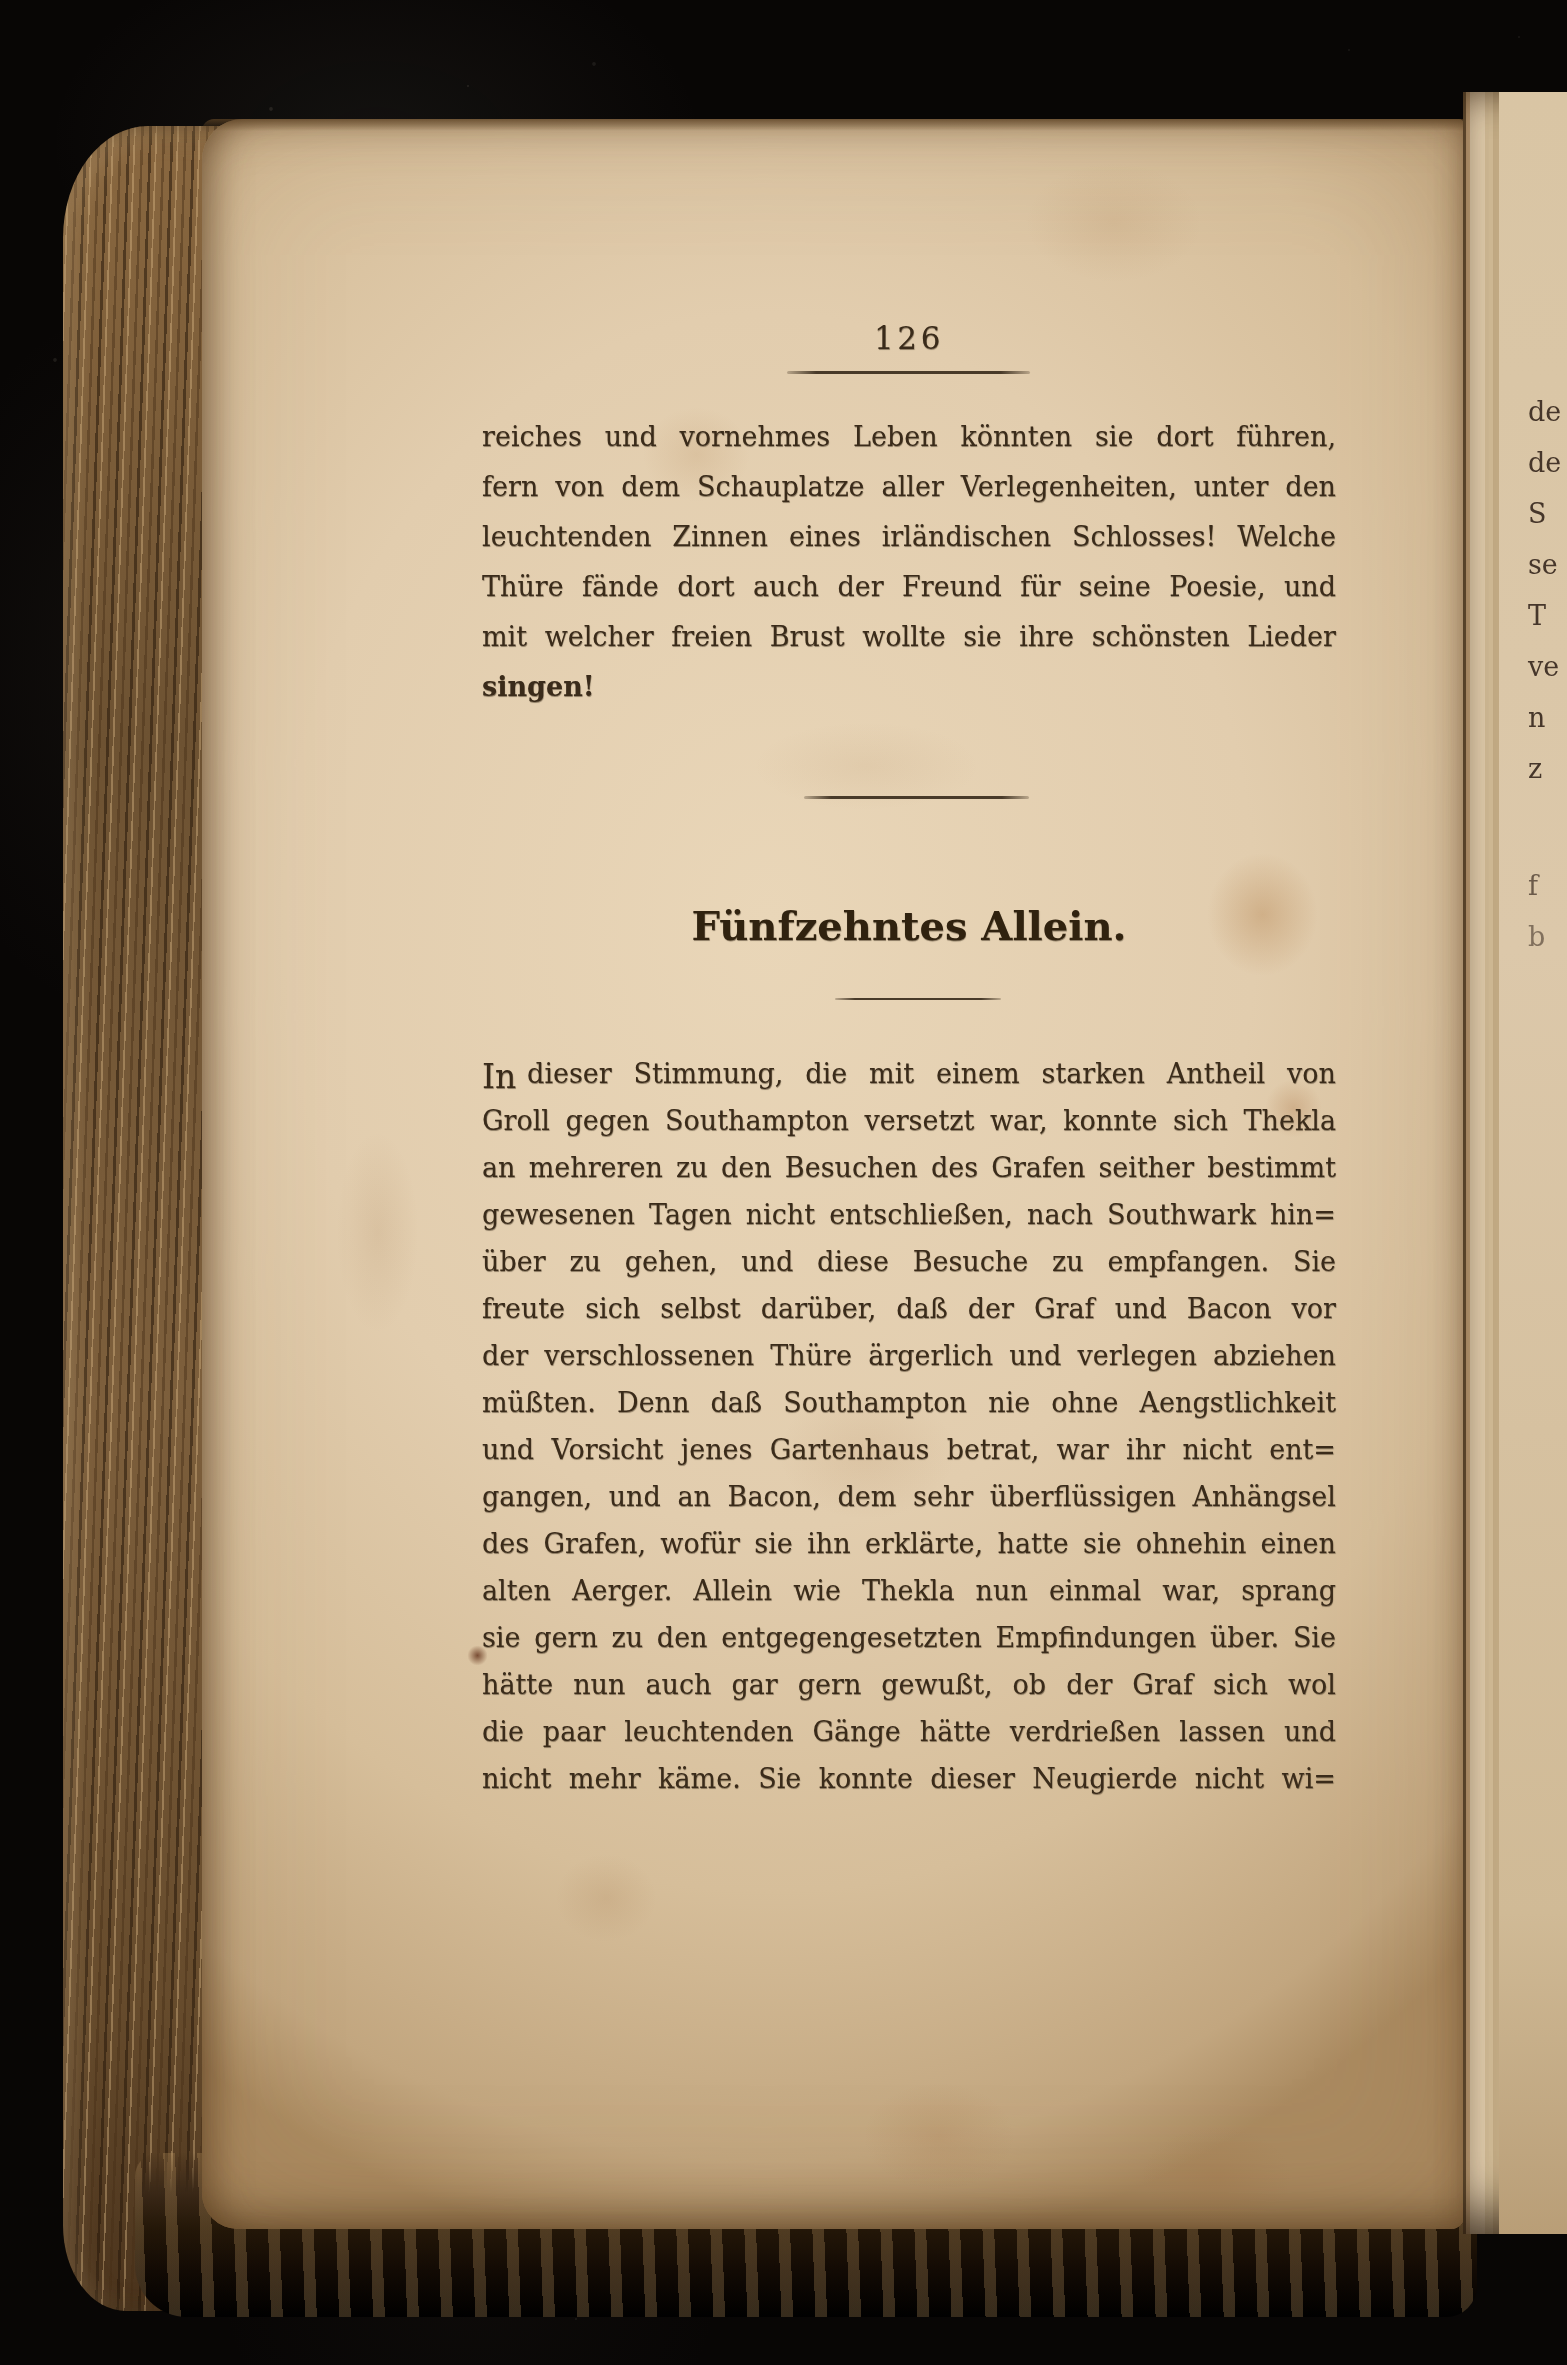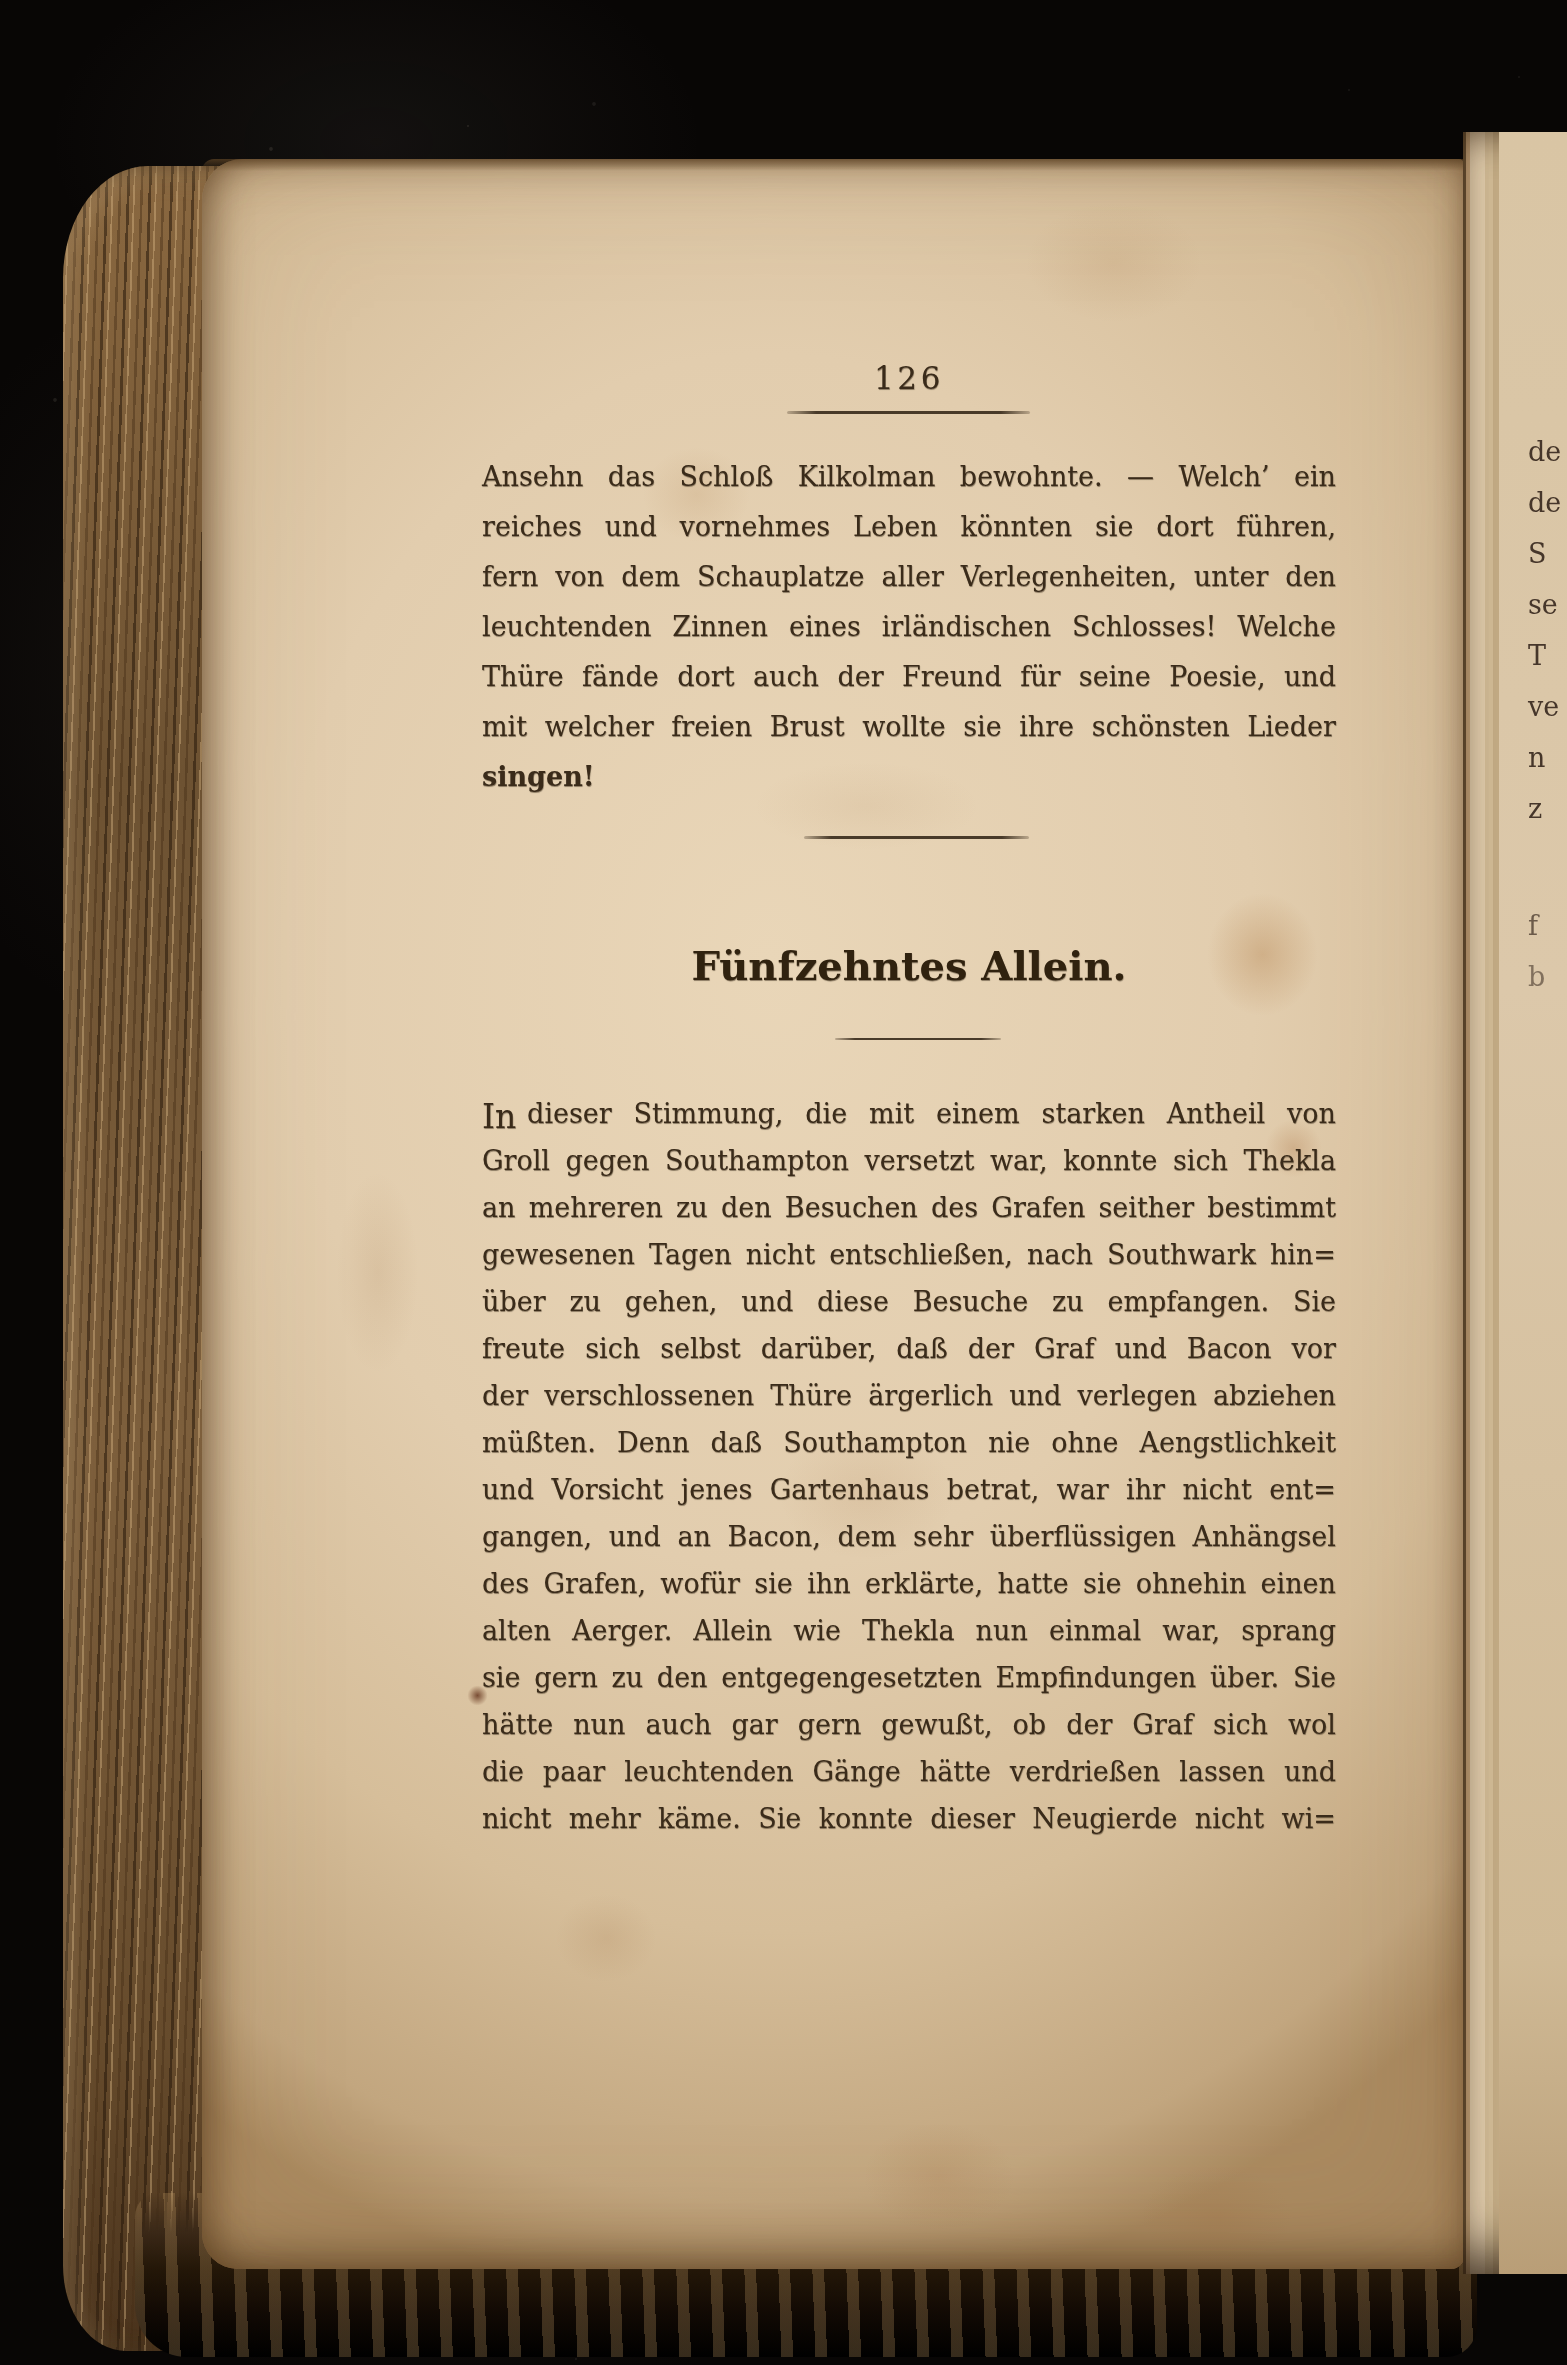--- a/index.html
+++ b/index.html
@@ -4,21 +4,21 @@
 <style>
   html,body{margin:0;padding:0;width:1568px;height:2366px;overflow:hidden;}
   body{
     background:
       radial-gradient(467px 287px at 24% 6%, rgba(125,118,108,.10), transparent 70%),
       radial-gradient(270px 503px at 7% 28%, rgba(110,100,88,.08), transparent 70%),
       radial-gradient(359px 270px at 30% 97%, rgba(90,82,70,.06), transparent 70%),
       #080605;
     font-family:"DejaVu Serif","Liberation Serif",serif;
   }
-  .scene{position:absolute;inset:0;margin-top:40px;}
+  .scene{position:absolute;inset:0;}
 
   
   .dust{position:absolute;left:0;top:0;width:1.8px;height:1.8px;border-radius:50%;
     box-shadow:
       270px 108px 0 0.9px rgba(190,180,165,.13), 386px 225px 0 0 rgba(190,180,165,.12),
       467px 85px 0 0 rgba(190,180,165,.14), 593px 63px 0 0.9px rgba(190,180,165,.10),
       144px 629px 0 0 rgba(190,180,165,.12), 184px 862px 0 0.9px rgba(190,180,165,.10),
       117px 1348px 0 0 rgba(190,180,165,.12), 85px 1707px 0 0 rgba(190,180,165,.10),
       225px 2021px 0 0.9px rgba(190,180,165,.09), 575px 2318px 0 0 rgba(190,180,165,.10),
       1348px 49px 0 0 rgba(190,180,165,.10), 1518px 36px 0 0 rgba(190,180,165,.10),
@@ -123,21 +123,20 @@
     <div class="stain st9"></div>
     <div class="stain st10"></div>
     <div class="stain st11"></div>
 
     <div class="content">
       <div class="page-number">126</div>
       <div class="rule rule-number"></div>
 
       <div class="para para1">
         <div>
-            <div class="line">Ansehn das Schloß Kilkolman bewohnte. — Welch’ ein</div>
             <div class="line">reiches und vornehmes Leben könnten sie dort führen,</div>
             <div class="line">fern von dem Schauplatze aller Verlegenheiten, unter den</div>
             <div class="line">leuchtenden Zinnen eines irländischen Schlosses! Welche</div>
             <div class="line">Thüre fände dort auch der Freund für seine Poesie, und</div>
             <div class="line">mit welcher freien Brust wollte sie ihre schönsten Lieder</div>
           </div>
         <div class="line unjustified">singen!</div>
       </div>
 
       <div class="rule rule-mid1"></div>

